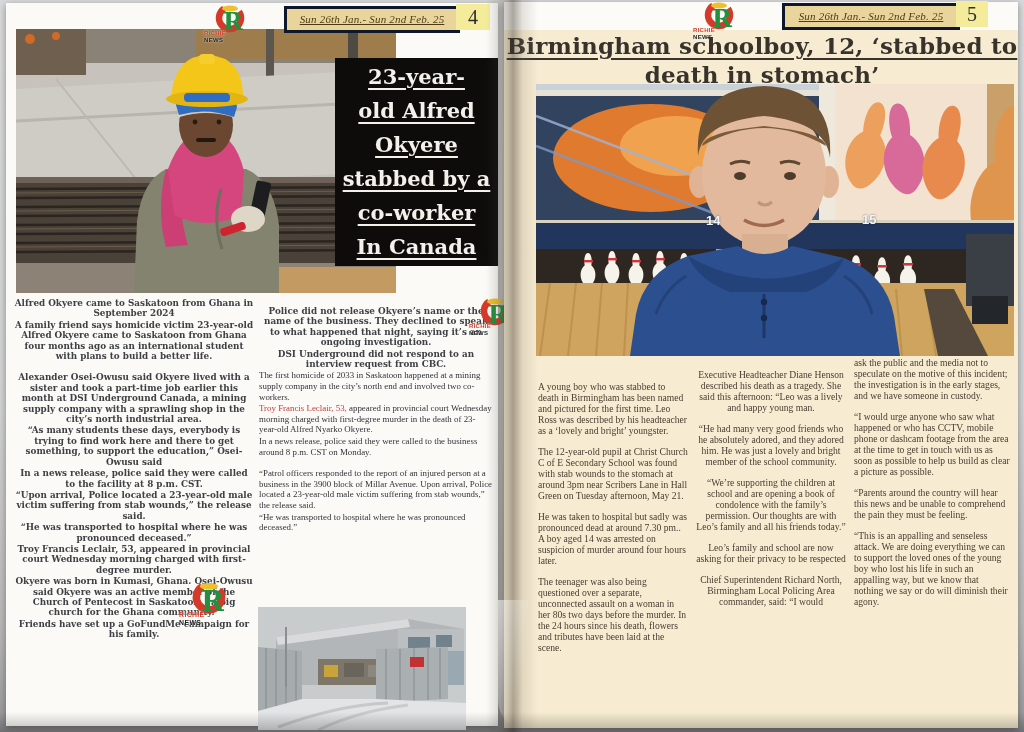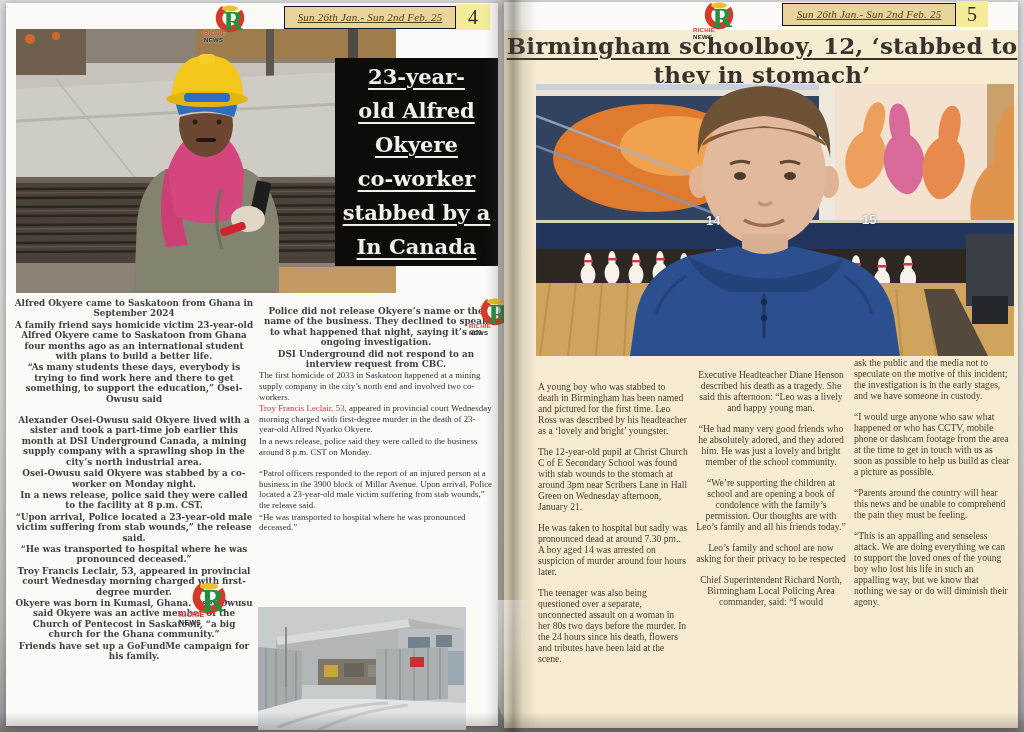--- a/index.html
+++ b/index.html
@@ -10,21 +10,21 @@
   .page-left{left:6px;top:3px;width:492px;height:723px;background:#fbfaf7;}
   .page-right{left:504px;top:2px;width:514px;height:726px;background:#f7ecd2;}
   .page-right .top-strip{position:absolute;left:0;top:0;width:100%;height:28px;background:#fcfbf8;}
   .spine{position:absolute;left:486px;top:0;width:52px;height:732px;pointer-events:none;
          background:linear-gradient(90deg,rgba(0,0,0,0) 0%,rgba(80,70,58,.28) 40%,rgba(55,46,36,.42) 52%,rgba(120,110,96,.18) 70%,rgba(0,0,0,0) 100%);}
   .edge-shadow-bottom{position:absolute;left:0;top:712px;width:1024px;height:20px;pointer-events:none;
          background:linear-gradient(180deg,rgba(0,0,0,0),rgba(0,0,0,.25));}
 
   
   .date-box{position:absolute;height:21px;display:flex;align-items:center;justify-content:center;
-            background:#e9d49c;border:1px solid #0f172a;
+            background:#e9d49c;border:3px solid #0f172a;
             font:italic 11px/13px "Liberation Serif",serif;color:#4c3c12;
             text-decoration:underline;letter-spacing:.2px;}
   .page-num{position:absolute;display:flex;align-items:center;justify-content:center;
             background:#f5ec9b;color:#2d2d2d;font:400 20px/22px "Liberation Serif",serif;}
 
   
   .logo{position:absolute;width:54px;height:40px;}
   .logo .logo-words{position:absolute;left:1px;bottom:0;font:bold 6px/6.5px "Liberation Sans",sans-serif;
                     letter-spacing:.3px;text-shadow:0 0 2px rgba(255,255,255,.9);}
   .logo .lw-top{display:block;color:#d43a2a;}
@@ -116,35 +116,34 @@
         <rect x="204" y="196" width="26" height="8" rx="3" fill="#cf2430" transform="rotate(-18 217 200)"></rect>
         <path d="M205,160 Q196,190 206,220" stroke="#6f6f5d" stroke-width="3" fill="none"></path>
       </svg>
     </div>
 
     <div class="hl-box">
 
     <div class="hl-line">23-year-</div>
         <div class="hl-line">old  Alfred</div>
         <div class="hl-line">Okyere</div>
+        <div class="hl-line">stabbed by a</div>
         <div class="hl-line">co-worker</div>
-        <div class="hl-line">stabbed by a</div>
         <div class="hl-line">In Canada</div>
       </div>
 
     <div class="date-box" style="left:278px;top:3px;width:170px;">Sun 26th Jan.- Sun 2nd Feb. 25</div>
     <div class="page-num" style="left:450px;top:1px;width:34px;height:26px;">4</div>
 
     <div class="col slabcol" style="left:8px;top:295px;width:240px;">
 
     <p class="para"><span class="lead-red"></span><span>Alfred Okyere came to Saskatoon from Ghana in September 2024</span></p>
         <p class="para"><span class="lead-red"></span><span>A family friend says homicide victim 23-year-old Alfred Okyere came to Saskatoon from Ghana four months ago as an international student with plans to build a better life.</span></p>
+        <p class="para gap"><span class="lead-red"></span><span>Alexander Osei-Owusu said Okyere lived with a sister and took a part-time job earlier this month at DSI Underground Canada, a mining supply company with a sprawling shop in the city’s north industrial area.</span></p>
         <p class="para"><span class="lead-red"></span><span>“As many students these days, everybody is trying to find work here and there to get something, to support the education,” Osei-Owusu said</span></p>
-        <p class="para gap"><span class="lead-red"></span><span>Alexander Osei-Owusu said Okyere lived with a sister and took a part-time job earlier this month at DSI Underground Canada, a mining supply company with a sprawling shop in the city’s north industrial area.</span></p>
-        <p class="para"><span class="lead-red"></span><span>Osei-Owusu said Okyere was stabbed by a co-worker on Monday night.</span></p>
         <p class="para"><span class="lead-red"></span><span>In a news release, police said they were called to the facility at 8 p.m. CST.</span></p>
         <p class="para"><span class="lead-red"></span><span>“Upon arrival, Police located a 23-year-old male victim suffering from stab wounds,” the release said.</span></p>
         <p class="para"><span class="lead-red"></span><span>“He was transported to hospital where he was pronounced deceased.”</span></p>
         <p class="para"><span class="lead-red"></span><span>Troy Francis Leclair, 53, appeared in provincial court Wednesday morning charged with first-degree murder.</span></p>
         <p class="para"><span class="lead-red"></span><span>Okyere was born in Kumasi, Ghana. Osei-Owusu said Okyere was an active member of the Church of Pentecost in Saskatoon, “a big church for the Ghana community.”</span></p>
         <p class="para"><span class="lead-red"></span><span>Friends have set up a GoFundMe campaign for his family.</span></p>
       </div>
     <div class="col mincol" style="left:253px;top:295px;width:234px;margin-top:8px;">
 
     <p class="para slab"><span class="lead-red"></span><span>Police did not release Okyere’s name or the name of the business. They declined to speak to what happened that night, saying it’s an ongoing investigation.</span></p>
@@ -241,21 +240,21 @@
         <span class="lw-top">RICHIE</span>
         <span class="lw-bot">NEWS</span>
       </div>
   </div>
   <div class="date-box" style="left:782px;top:3px;width:172px;">Sun 26th Jan.- Sun 2nd Feb. 25</div>
   <div class="page-num" style="left:956px;top:1px;width:32px;height:26px;">5</div>
 
   <div class="r-headline">
 
   <div class="hl-line">Birmingham schoolboy, 12, ‘stabbed to</div>
-      <div class="hl-line">they in stomach’</div>
+      <div class="hl-line">death in stomach’</div>
     </div>
 
   <div class="photo" style="left:536px;top:84px;width:478px;height:272px;">
     <svg width="478" height="272" viewBox="0 0 478 272">
       <defs>
         <path id="gpin" d="M0,-38 C6,-38 8,-26 6,-16 C16,-8 16,10 6,20 C2,24 -2,24 -6,20 C-16,10 -16,-8 -6,-16 C-8,-26 -6,-38 0,-38 Z"></path>
       </defs>
       <rect width="478" height="272" fill="#c9d2d8"></rect>
       <rect x="0" y="6" width="283" height="132" fill="#31435f"></rect>
       <ellipse cx="115" cy="74" rx="98" ry="54" fill="#e07a2e"></ellipse>
@@ -335,21 +334,21 @@
       <path d="M120,230 Q128,206 150,192" stroke="#24427a" stroke-width="3" fill="none"></path>
       <path d="M336,230 Q330,206 308,192" stroke="#24427a" stroke-width="3" fill="none"></path>
     </svg>
     <div class="lane-num" style="left:170px;top:129px;">14</div>
     <div class="lane-num" style="left:326px;top:128px;">15</div>
   </div>
 
   <div class="col rcol" style="left:538px;top:357px;width:150px;margin-top:24px;">
 
   <p class="para"><span>A young boy who was stabbed to death in Birmingham has been named and pictured for the first time. Leo Ross was described by his headteacher as a ‘lovely and bright’ youngster.</span></p>
-      <p class="para"><span>The 12-year-old pupil at Christ Church C of E Secondary School was found with stab wounds to the stomach at around 3pm near Scribers Lane in Hall Green on Wednesday afternoon, January 21.</span></p>
+      <p class="para"><span>The 12-year-old pupil at Christ Church C of E Secondary School was found with stab wounds to the stomach at around 3pm near Scribers Lane in Hall Green on Tuesday afternoon, May 21.</span></p>
       <p class="para"><span>He was taken to hospital but sadly was pronounced dead at around 7.30 pm.. A boy aged 14 was arrested on suspicion of murder around four hours later.</span></p>
       <p class="para"><span>The teenager was also being questioned over a separate, unconnected assault on a woman in her 80s two days before the murder. In the 24 hours since his death, flowers and tributes have been laid at the scene.</span></p>
     </div>
   <div class="col rcol" style="left:696px;top:369px;width:150px;text-align:center;">
 
   <p class="para"><span>Executive Headteacher Diane Henson described his death as a tragedy. She said this afternoon: “Leo was a lively and happy young man.</span></p>
       <p class="para"><span>“He had many very good friends who he absolutely adored, and they adored him. He was just a lovely and bright member of the school community.</span></p>
       <p class="para"><span>“We’re supporting the children at school and are opening a book of condolence with the family’s permission. Our thoughts are with Leo’s family and all his friends today.”</span></p>
       <p class="para"><span>Leo’s family and school are now asking for their privacy to be respected</span></p>
       <p class="para"><span>Chief Superintendent Richard North, Birmingham Local Policing Area commander, said: “I would</span></p>

